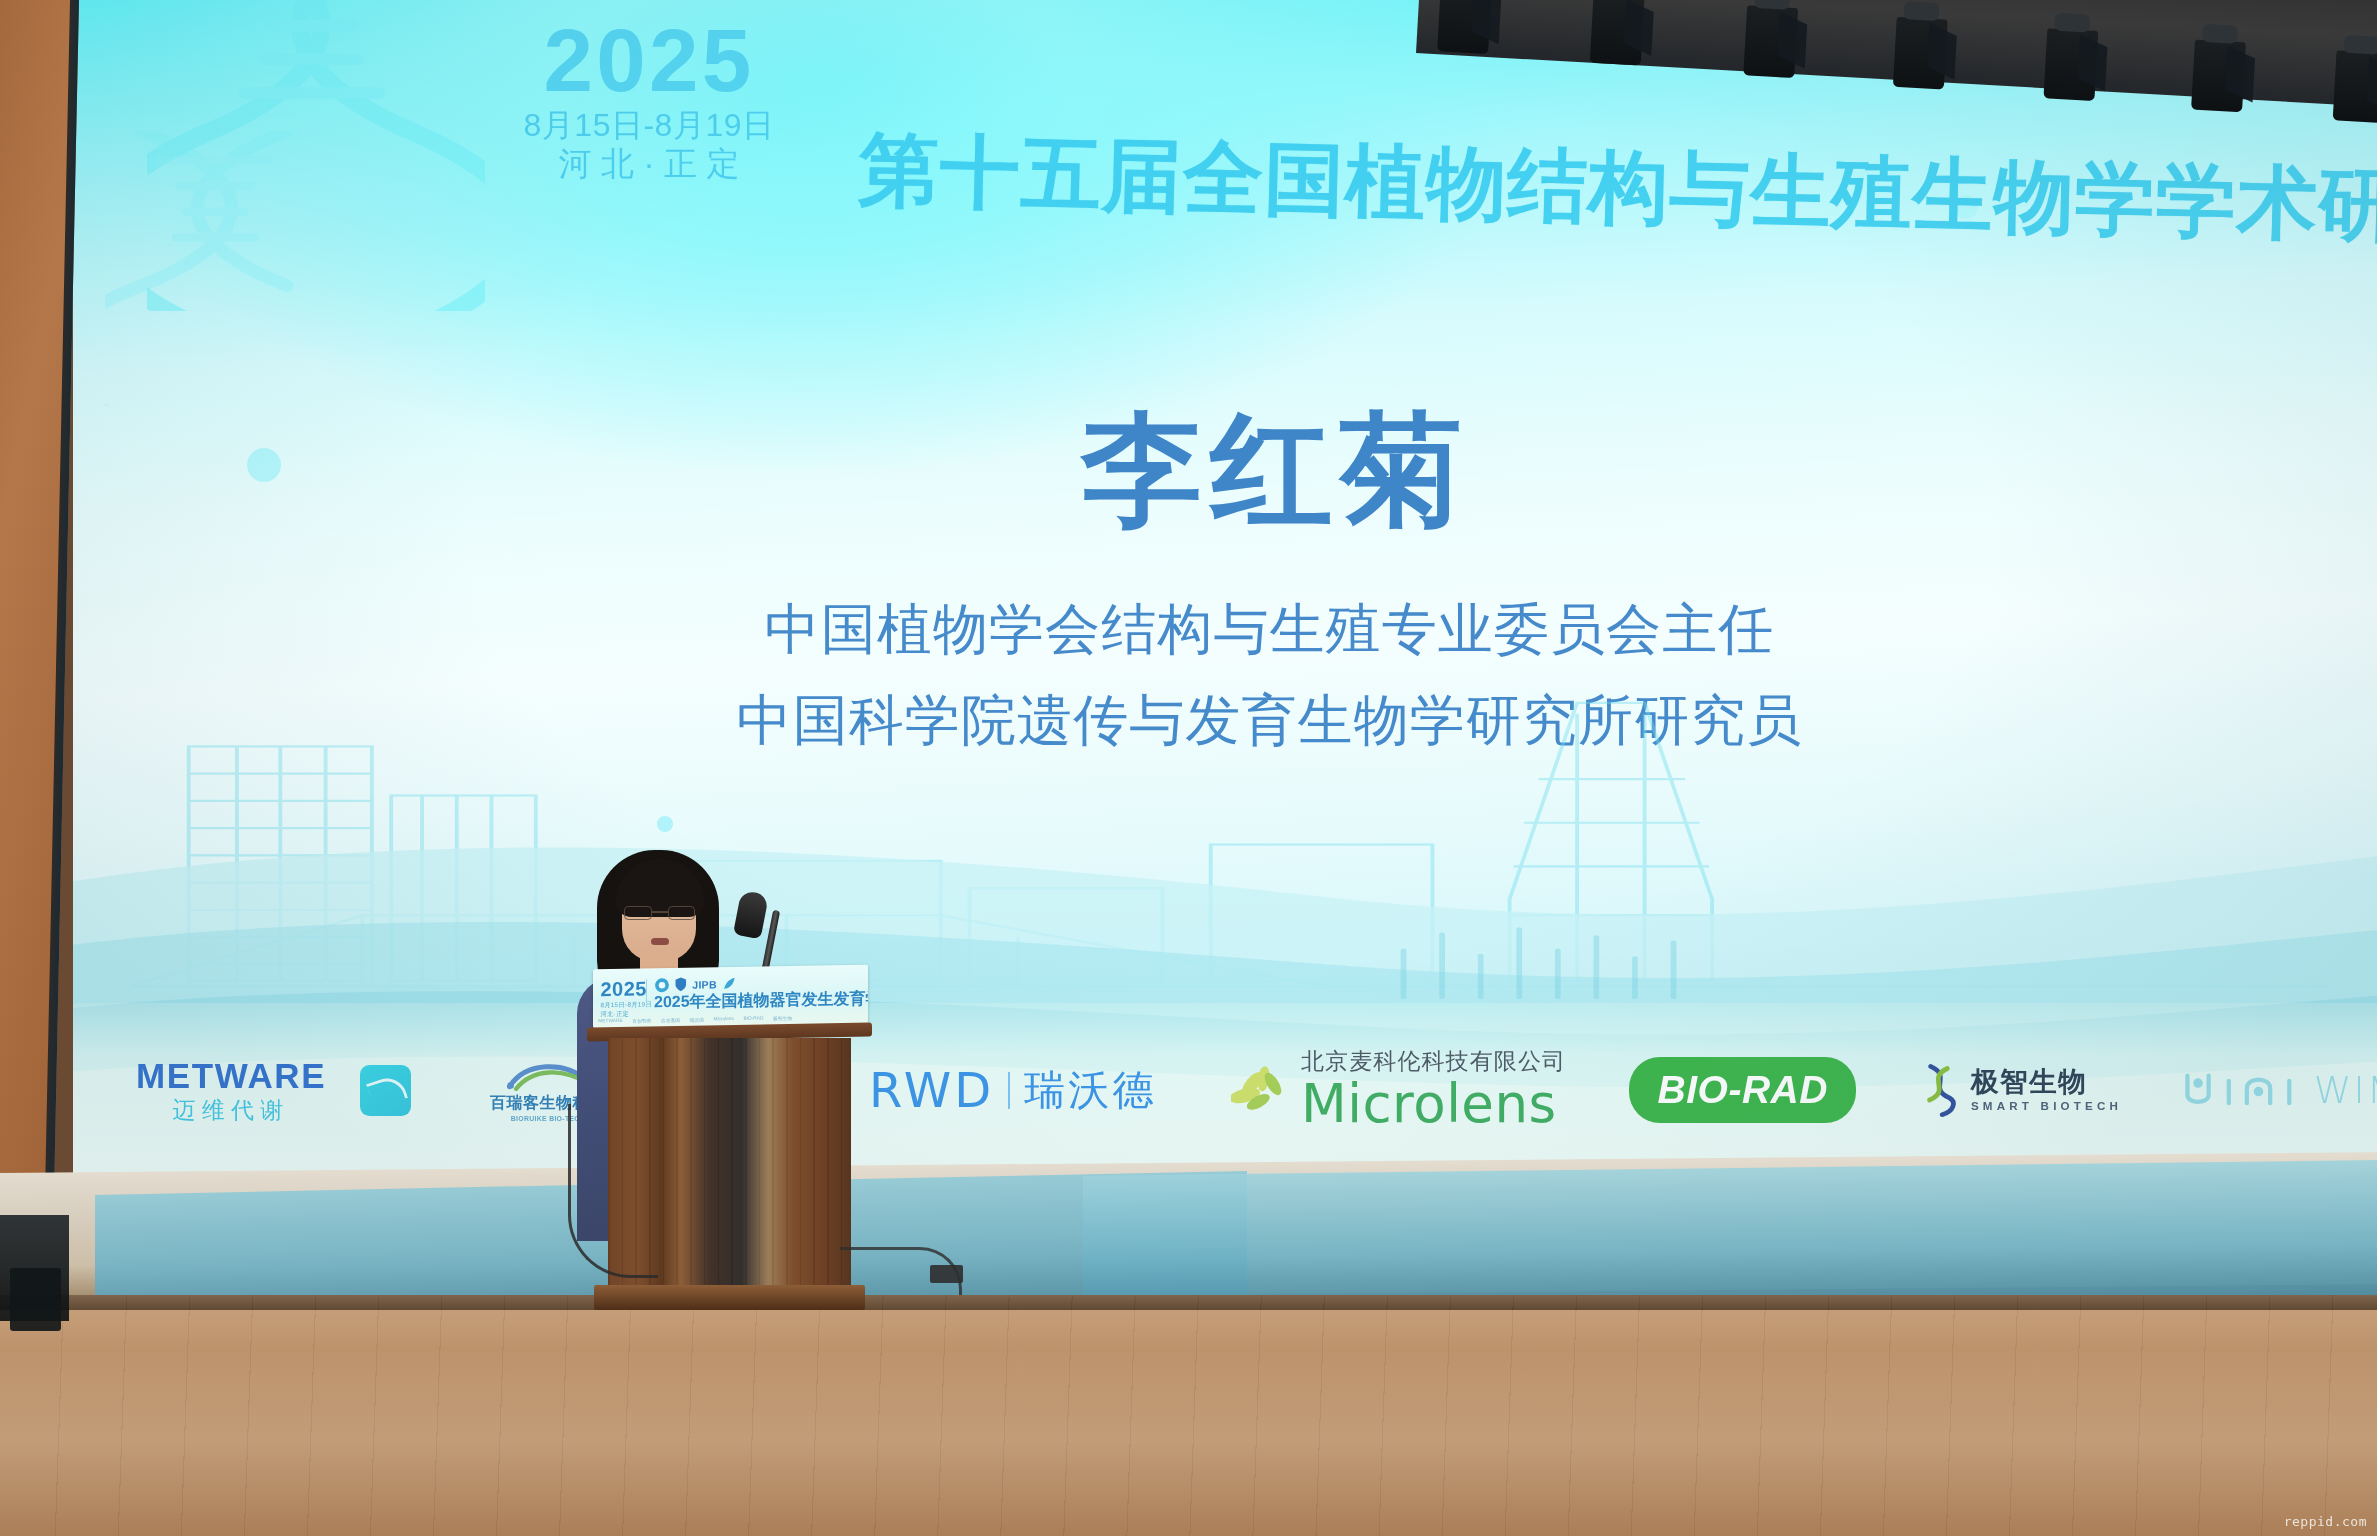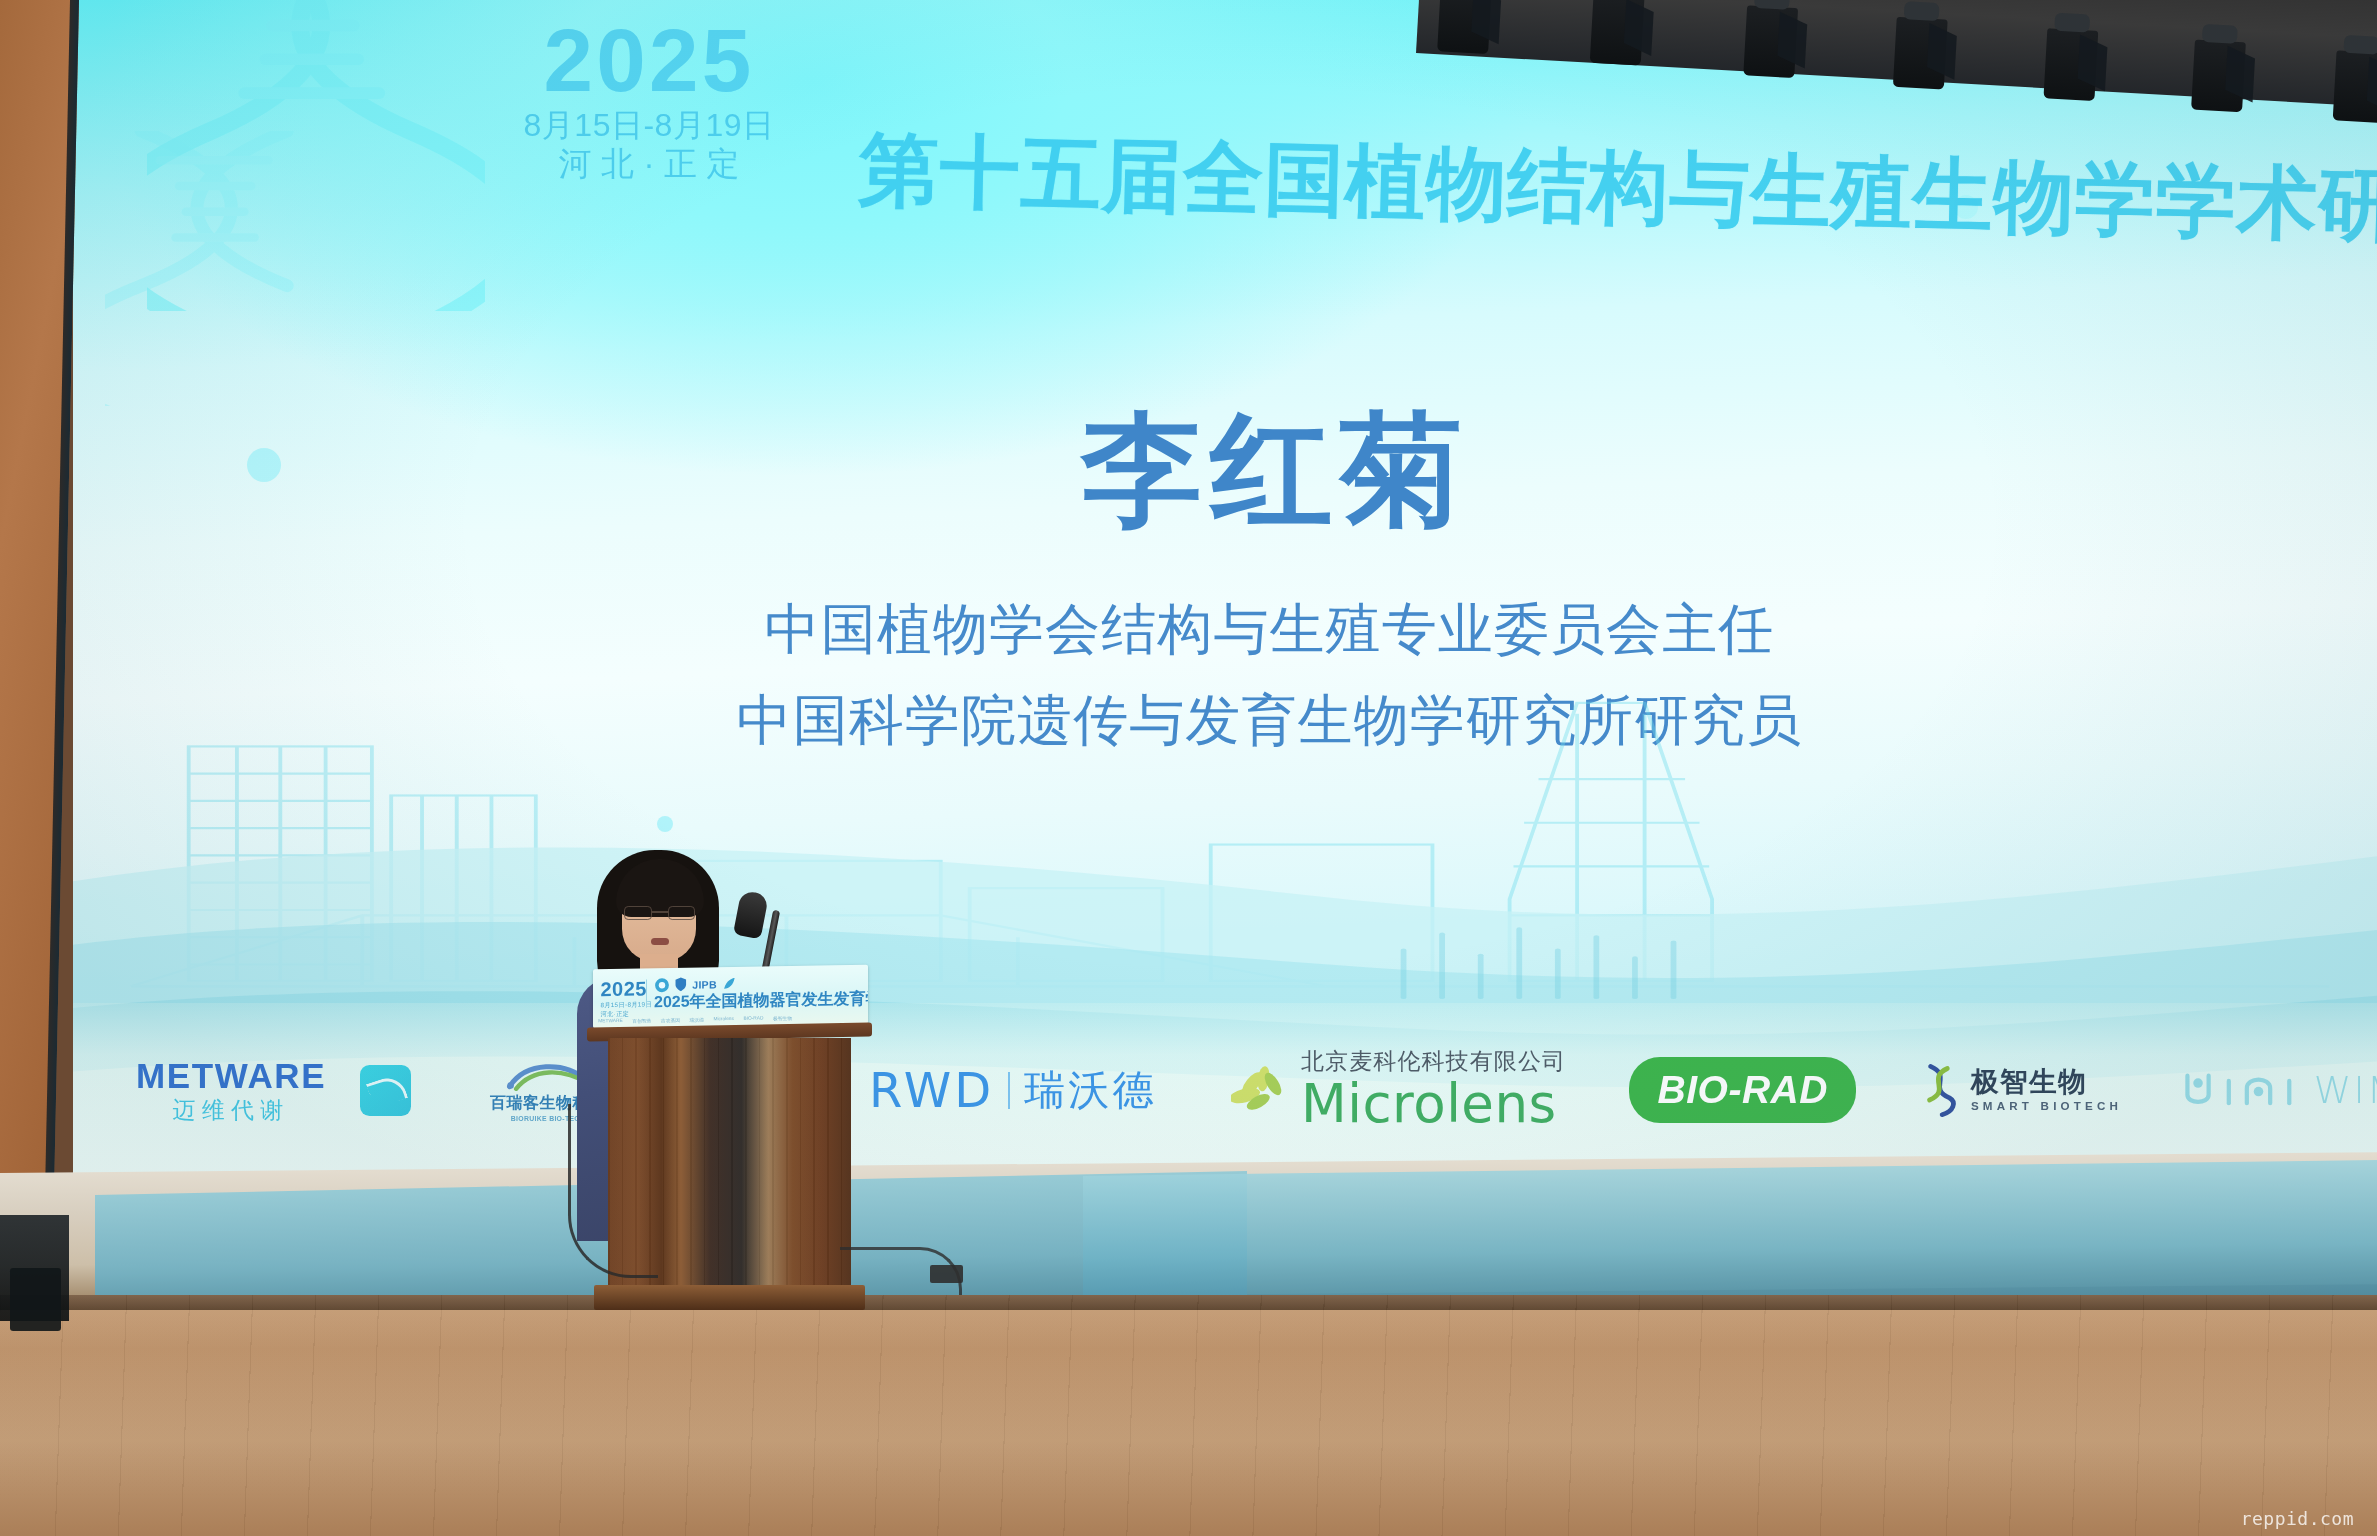--- a/index.html
+++ b/index.html
@@ -341,23 +341,23 @@
     position:absolute; left:0; top:1215px; width:69px; height:106px;
     background:linear-gradient(180deg,#1d2327,#0c1012); opacity:.9;
   }
   .gear-l2 {
     position:absolute; left:9.5px; top:1268px; width:51px; height:63px;
     background:#111618; border-radius:3.2px; opacity:.9;
   }
 
   
   .watermark {
-    position:absolute; right:23px; bottom:8.5px;
+    position:absolute; right:10px; bottom:8.5px;
     font-family:"DejaVu Sans Mono","Liberation Mono",monospace;
-    font-size:18px; color:rgba(255,255,255,.78); letter-spacing:0.5px;
+    font-size:13px; color:rgba(255,255,255,.78); letter-spacing:0.5px;
   }
 
   
   .vignette {
     position:absolute; inset:0; pointer-events:none;
     background:radial-gradient(ellipse 1374px 792px at 50% 45%, rgba(255,255,255,0) 55%, rgba(90,130,140,.12) 100%);
   }
 </style>
 </head>
 <body>

